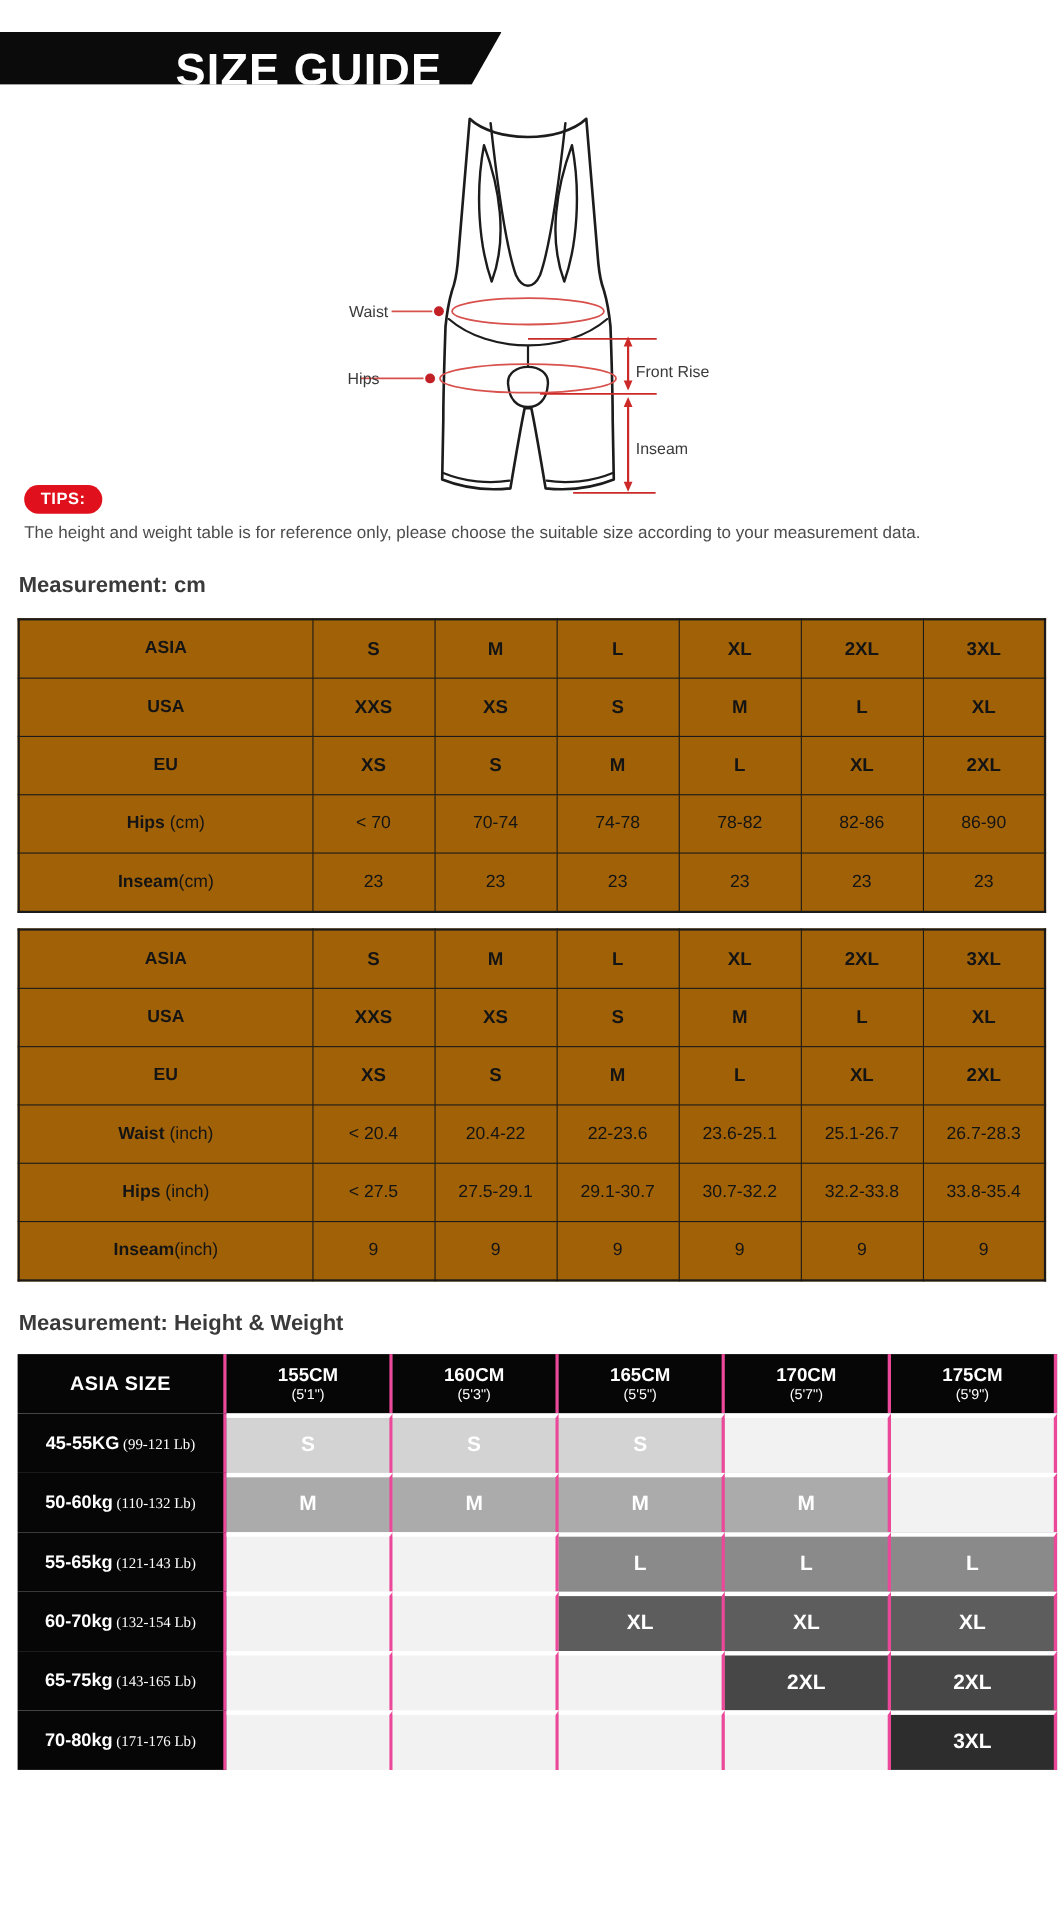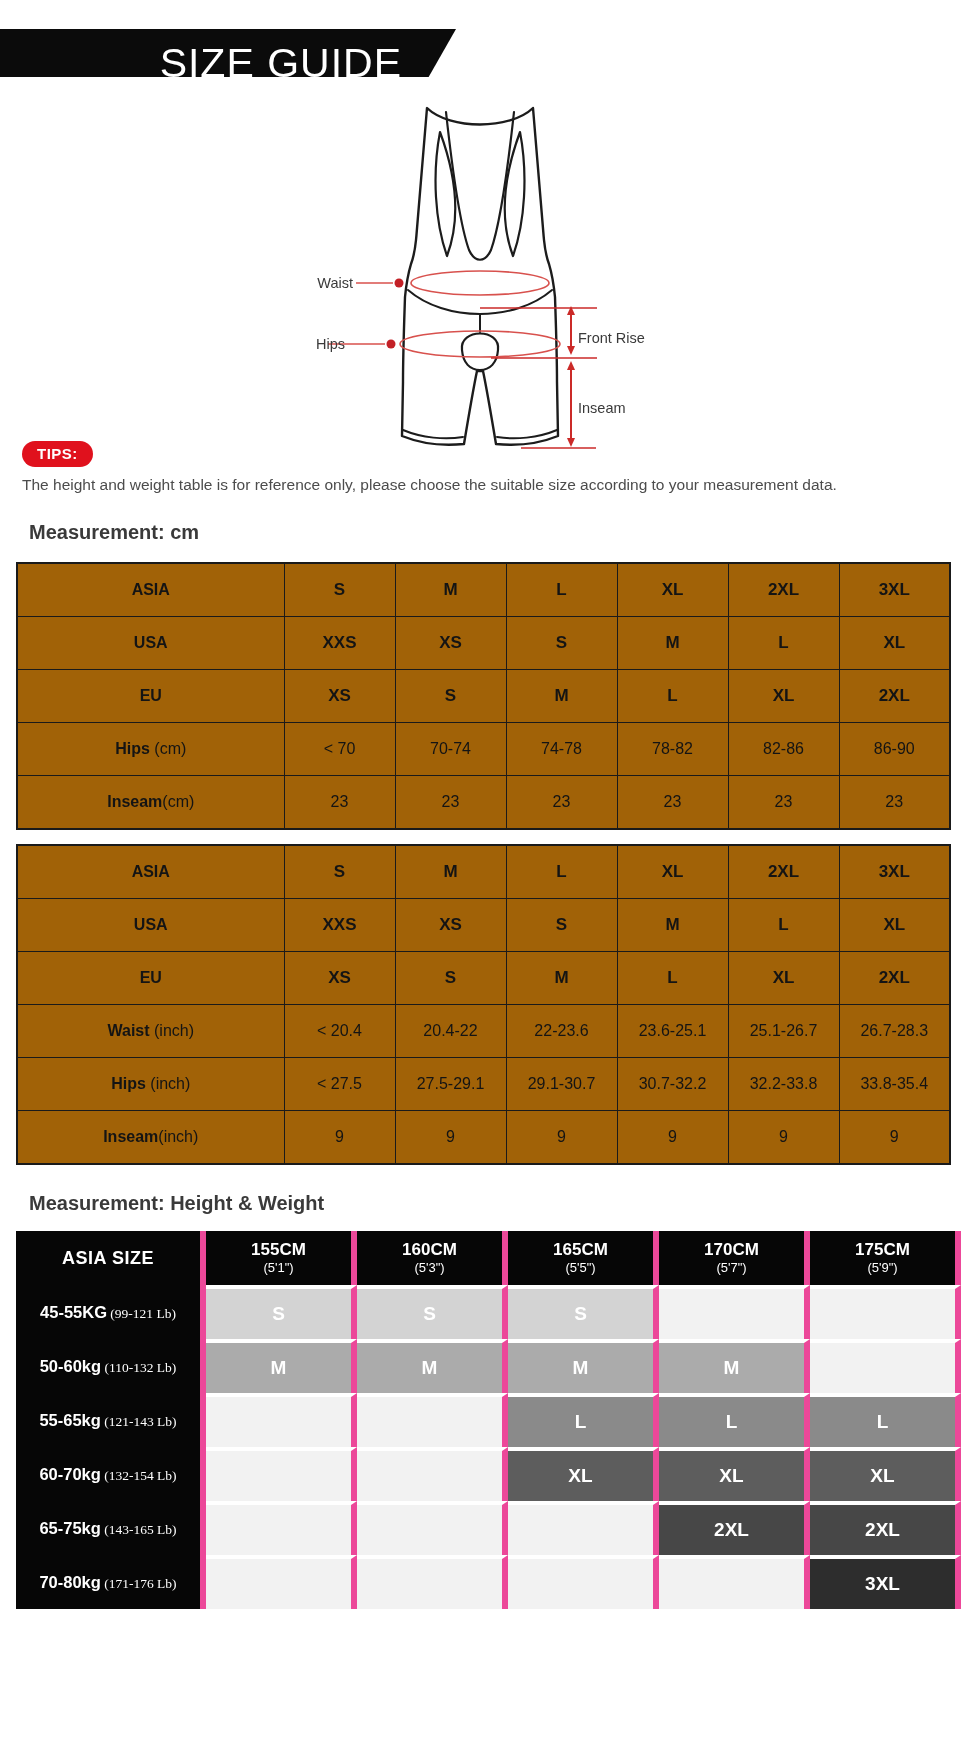--- a/index.html
+++ b/index.html
@@ -5,33 +5,33 @@
   html,body{margin:0;padding:0;}
   body{
     width:964px;height:1744px;background:#ffffff;overflow:hidden;
     font-family:"Liberation Sans", sans-serif;
   }
   .top{position:relative;height:505px;}
   .banner{
     position:absolute;left:0;top:29px;width:456px;height:48px;
     background:#0b0b0b;color:#fff;
     clip-path:polygon(0 0,100% 0,94% 100%,0 100%);
-    font-weight:400;font-size:41px;line-height:68px;letter-spacing:1px;
+    font-weight:700;font-size:41px;line-height:68px;letter-spacing:1px;
     text-align:right;padding-right:54px;box-sizing:border-box;
   }
   .diagram{position:absolute;left:240px;top:92px;}
   .dlabel{font-size:14.5px;fill:#3a3a3a;font-family:"Liberation Sans",sans-serif;}
   .tips-badge{
     position:absolute;left:22px;top:441px;
     background:#e0111d;color:#fff;font-weight:700;font-size:15px;
     padding:4px 15px 5px;border-radius:13px;letter-spacing:.5px;
   }
   .tips-text{position:absolute;left:22px;top:476px;font-size:15.5px;color:#4c4c4c;}
 
-  .sec-title{font-size:20px;font-weight:700;color:#3a3a3a;margin:16px 0 0 29px;}
+  .sec-title{font-size:20px;font-weight:700;color:#3a3a3a;margin:16px 0 0 17px;}
   .t-inch{margin-top:32px;}
   .t-hw{margin-top:27px;}
 
   table.size-table{
     width:933px;margin:18px 0 0 16px;
     border-collapse:collapse;border:2px solid #1a1a1a;table-layout:fixed;background:#a16207;
   }
   table.size-table td{
     border:1px solid #1a1a1a;height:50px;text-align:center;vertical-align:middle;
     font-size:16px;color:#141414;
@@ -40,21 +40,21 @@
   table.size-table td.lab .sfx{font-weight:400;}
   table.size-table td.hv{font-weight:700;font-size:17px;}
   table.size-table.inch-t{margin-top:14px;}
 
   table.hw-table{
     margin:16px 0 0 16px;width:945px;
     border-collapse:separate;border-spacing:0;table-layout:fixed;
   }
   table.hw-table td{height:54px;text-align:center;vertical-align:middle;box-sizing:border-box;}
   .hw-table td.dark{background:#060606;color:#fff;}
-  .hw-table td.gap{border-right:6px solid #ec4899;margin-left:38px;}
+  .hw-table td.gap{border-right:3px solid #ec4899;margin-left:38px;}
   .hw-table td.hw-corner{font-size:18px;font-weight:700;letter-spacing:.5px;}
   .hw-cm{font-weight:700;font-size:17px;line-height:1.2;}
   .hw-ft{font-size:13px;line-height:1.15;}
   .hw-kg{font-weight:700;font-size:16.5px;}
   .hw-lb{font-size:13.5px;font-weight:400;font-family:Liberation Serif, serif;}
   .hw-table tbody td.data{
     border-top:4px solid #fff;font-weight:700;font-size:19px;color:#fff;
   }
 </style>
 </head>

